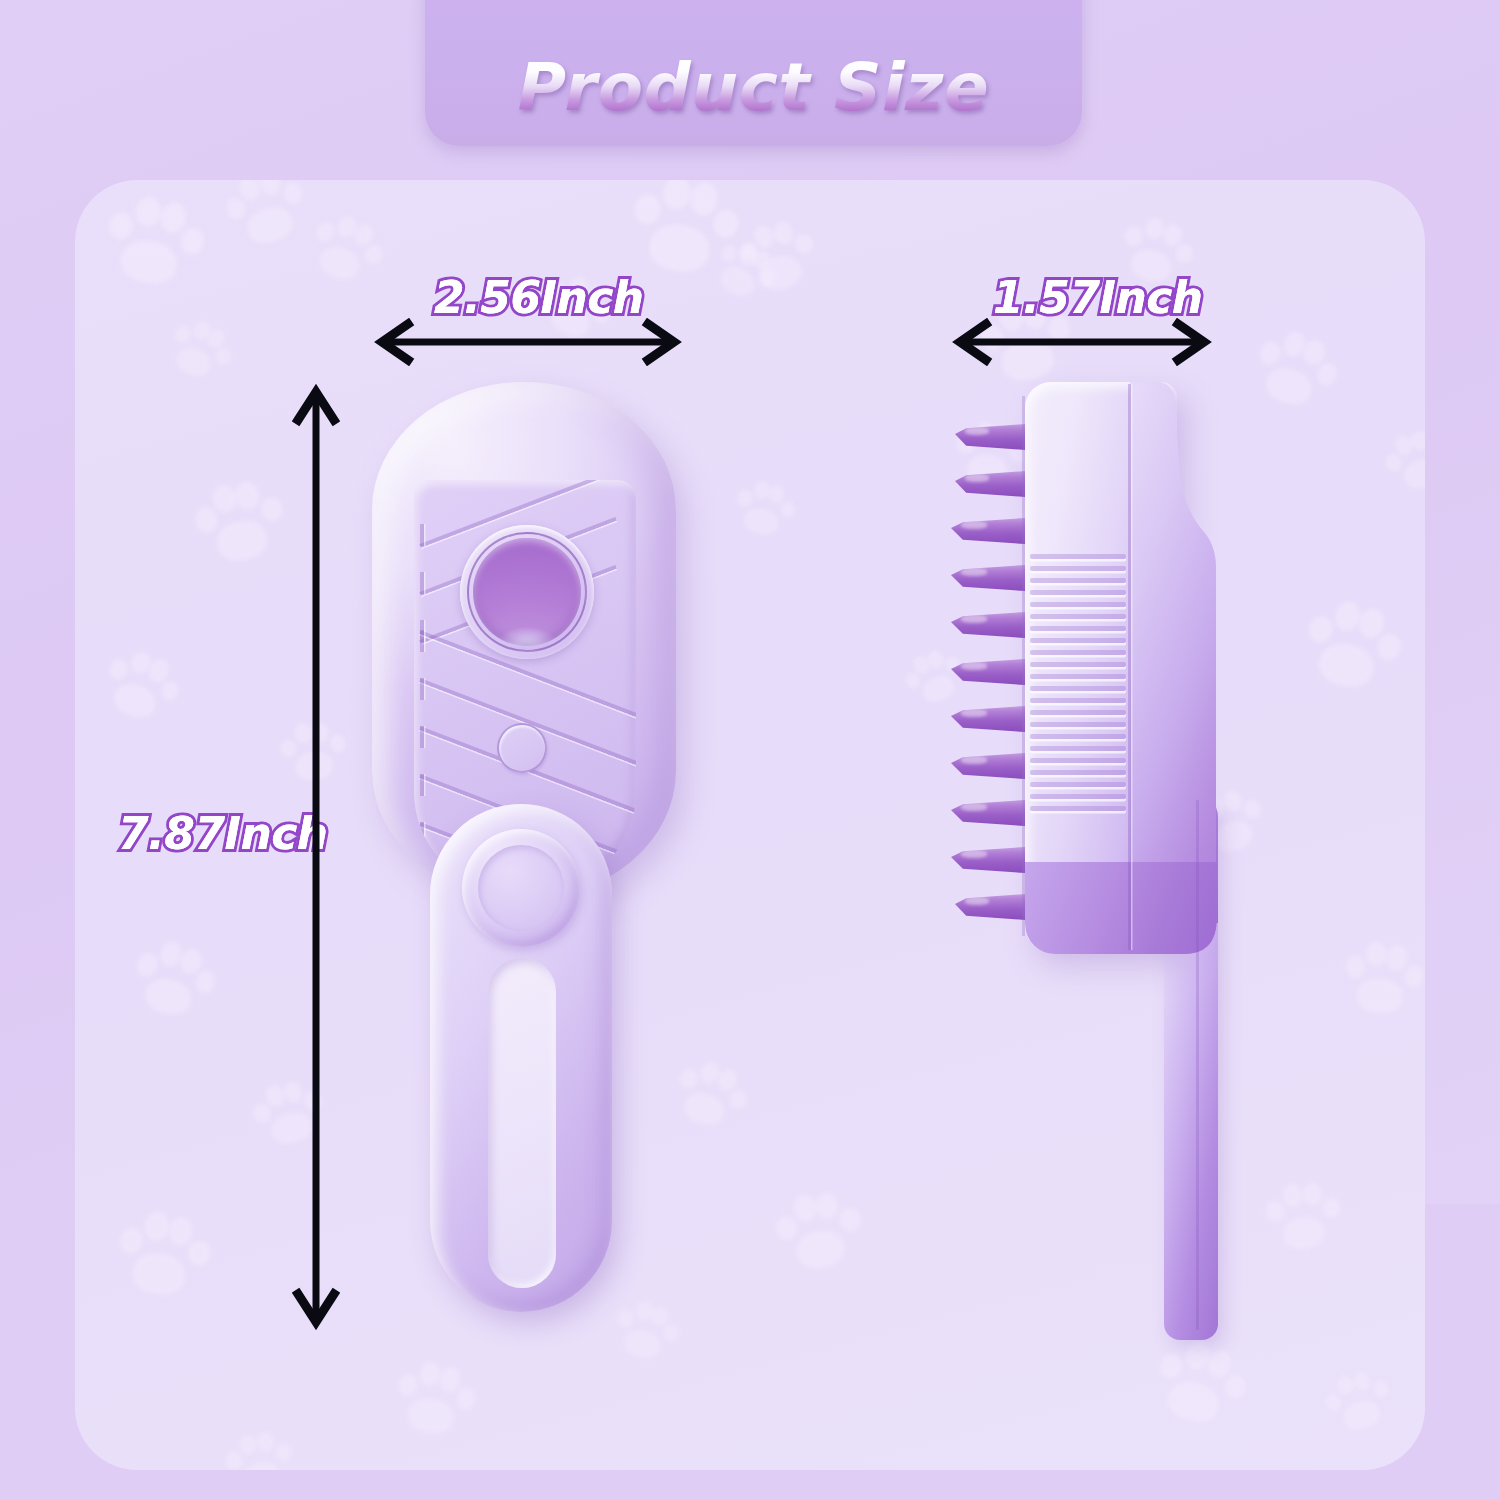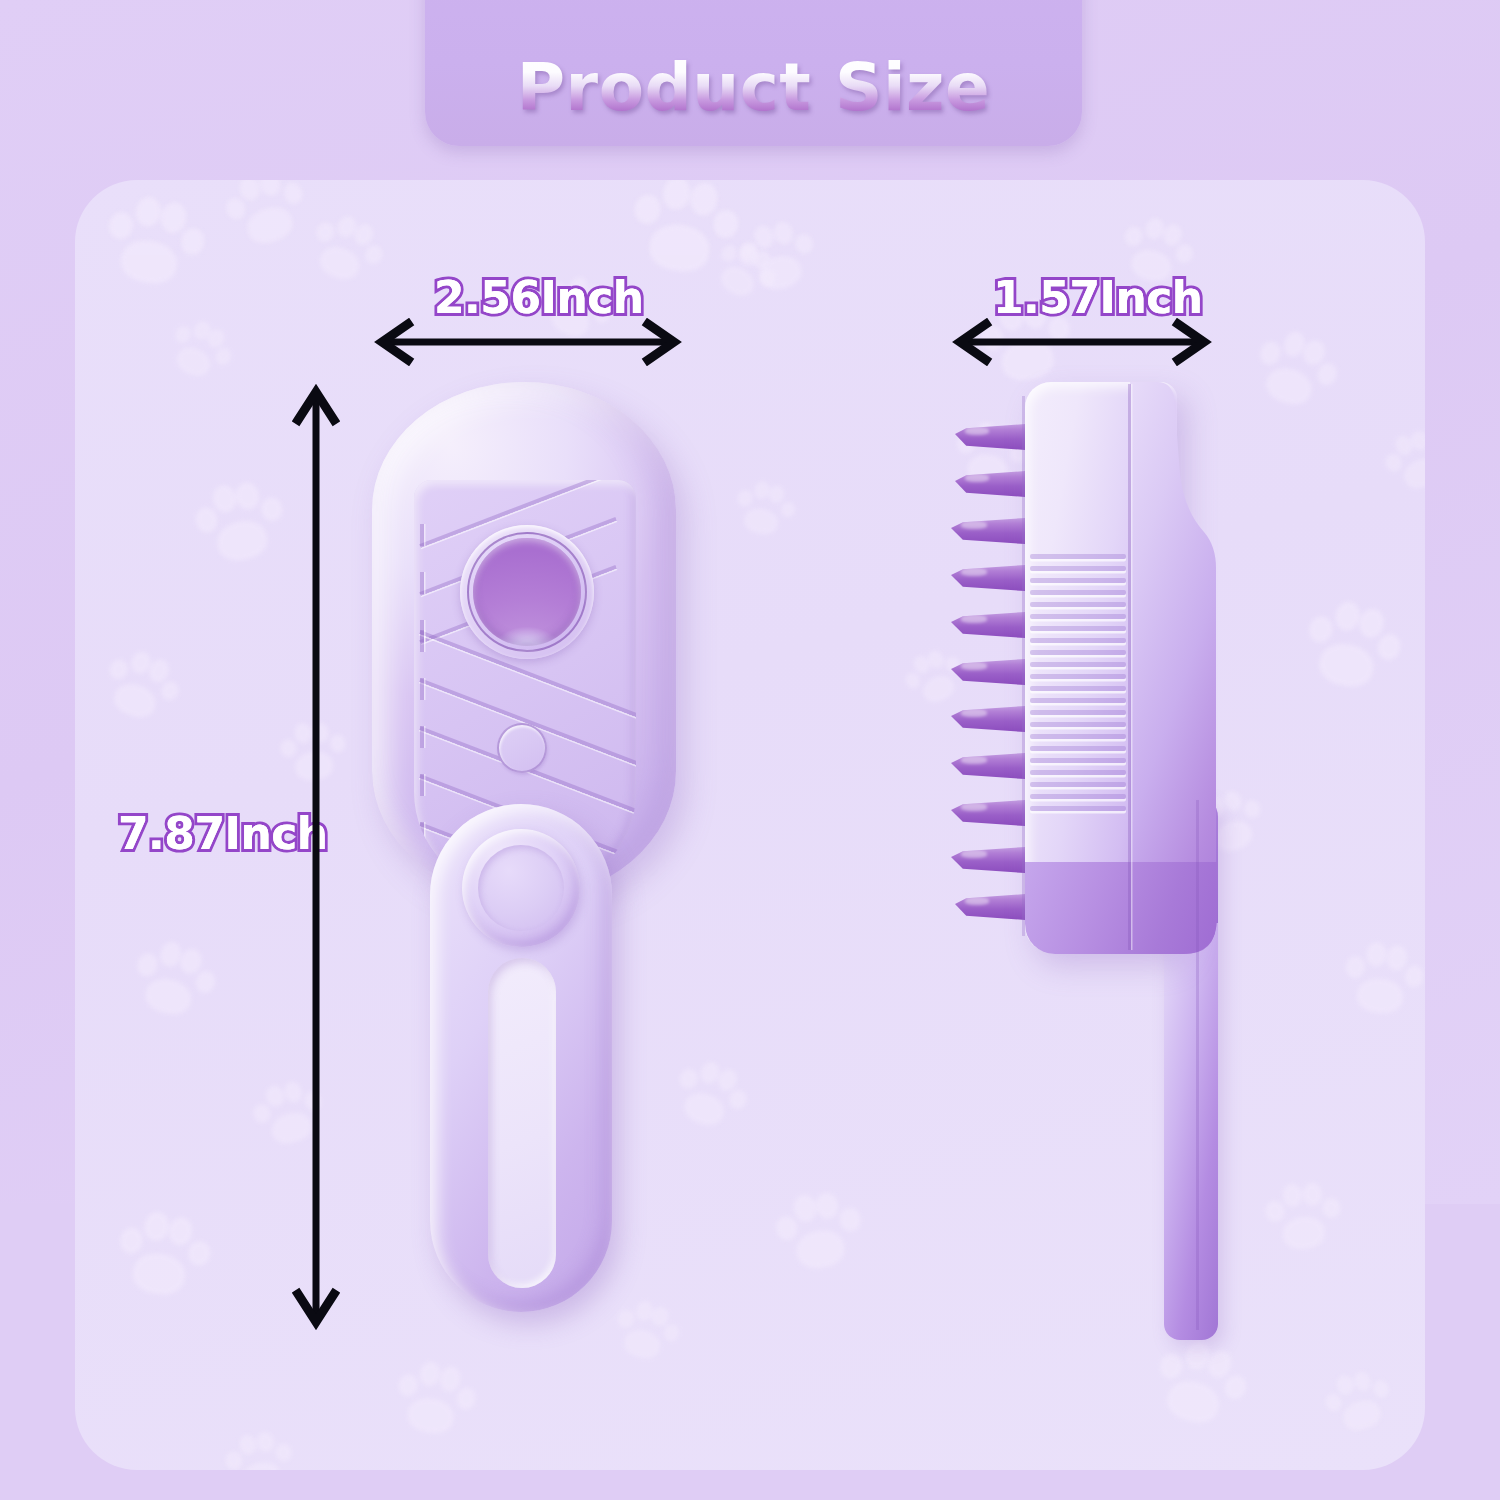--- a/index.html
+++ b/index.html
@@ -8,20 +8,21 @@
     font-family:"Liberation Sans", sans-serif;
     background:#dfcdf5;
     position:relative;
   }
 
   
   #canvas {
     position:absolute; inset:0;
     width:1500px; height:1204px;
     background:linear-gradient(160deg,#e0cef6 0%,#ddc9f4 45%,#e2d2f7 100%);
+    font-style:italic;
   }
 
   
   #title-badge {
     position:absolute;
     left:425px; top:-40px;
     width:657px; height:186px;
     background:linear-gradient(180deg,#cdb2ef 0%,#cbb0ee 55%,#c9ade9 100%);
     border-bottom-left-radius:34px;
     border-bottom-right-radius:34px;

